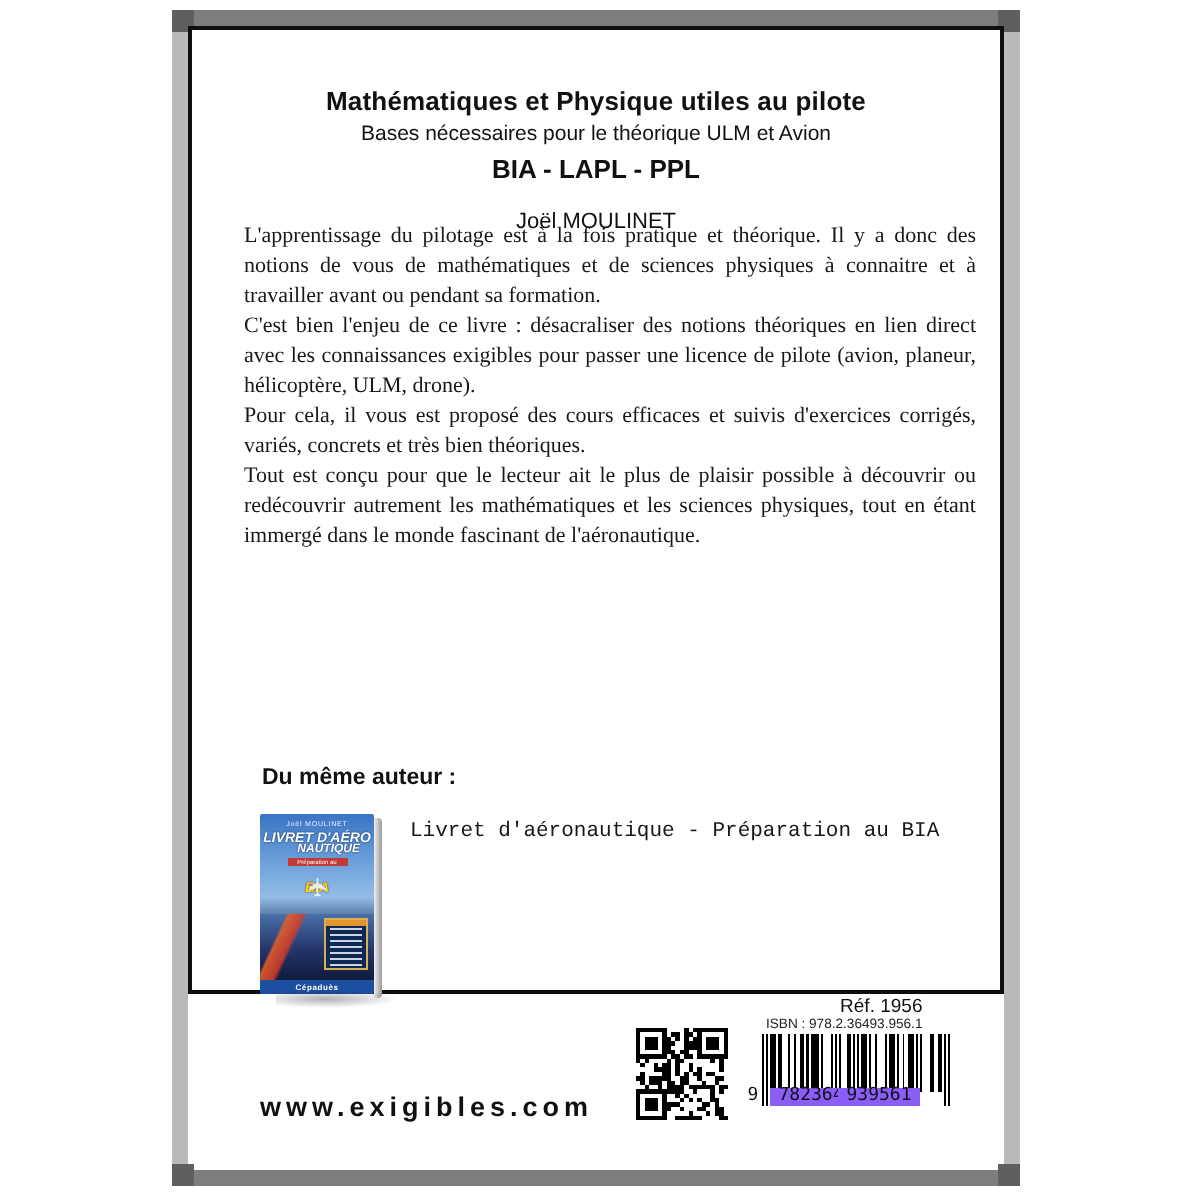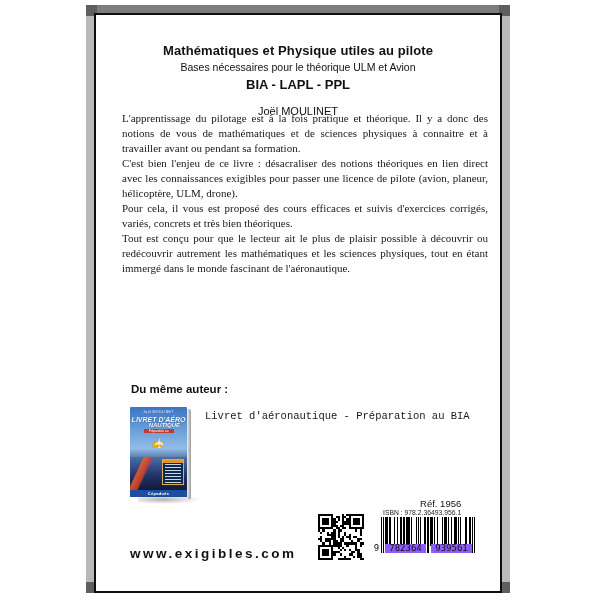--- a/index.html
+++ b/index.html
@@ -9,21 +9,21 @@
   }
   
   .book{position:absolute;left:86px;top:5px;width:424px;height:588px;}
   .edge-top,.edge-bottom{position:absolute;left:0;right:0;height:8px;background:#7d7d7d;}
   .edge-top{top:0;} .edge-bottom{bottom:0;}
   .edge-left,.edge-right{position:absolute;top:8px;bottom:8px;width:8px;background:#b9b9b9;}
   .edge-left{left:0;} .edge-right{right:0;}
   .corner{position:absolute;width:11px;height:11px;background:#5f5f5f;}
   .c-tl{left:0;top:0;} .c-tr{right:0;top:0;} .c-bl{left:0;bottom:0;} .c-br{right:0;bottom:0;}
   .cover{
-    position:absolute;left:8px;top:8px;width:408px;height:580px;box-sizing:border-box;
+    position:absolute;left:8px;top:8px;width:408px;height:484px;box-sizing:border-box;
     background:#ffffff;border:2px solid #0e0e0e;
   }
   
   .head{position:absolute;top:28px;left:0;right:0;text-align:center;}
   .title{font-size:13px;font-weight:bold;letter-spacing:.1px;}
   .subtitle{font-size:10.5px;margin-top:3px;}
   .levels{font-size:13px;margin-top:4px;font-weight:bold;}
   .author{font-size:11px;margin-top:13px;}
   
   .desc{
@@ -74,21 +74,21 @@
   .ref{font-size:9.5px;line-height:11px;text-align:right;}
   .isbn{font-size:6.8px;line-height:8px;color:#222;}
   .qr{position:absolute;top:499px;left:222px;width:46px;height:46px;}
   .qr svg{width:100%;height:100%;shape-rendering:crispEdges;}
   .barcode{position:absolute;top:502px;left:285px;width:94px;height:42px;}
   .barcode svg{position:absolute;left:0;top:0;width:94px;height:36px;shape-rendering:crispEdges;}
   .bc-digits span{position:absolute;top:27px;font-family:"DejaVu Sans Mono",monospace;
     font-size:9px;line-height:9px;background:#8b5cf6;text-align:center;}
   .bc-first{left:-8px;width:7px;background:transparent !important;}
   .bc-g1{left:4px;width:41px;}
-  .bc-g2{left:50px;width:41px;}
+  .bc-g2{left:38px;width:41px;}
 </style>
 </head>
 <body>
 
 <div class="book">
   <div class="edge-top"></div>
   <div class="edge-bottom"></div>
   <div class="edge-left"></div>
   <div class="edge-right"></div>
   <div class="corner c-tl"></div>

